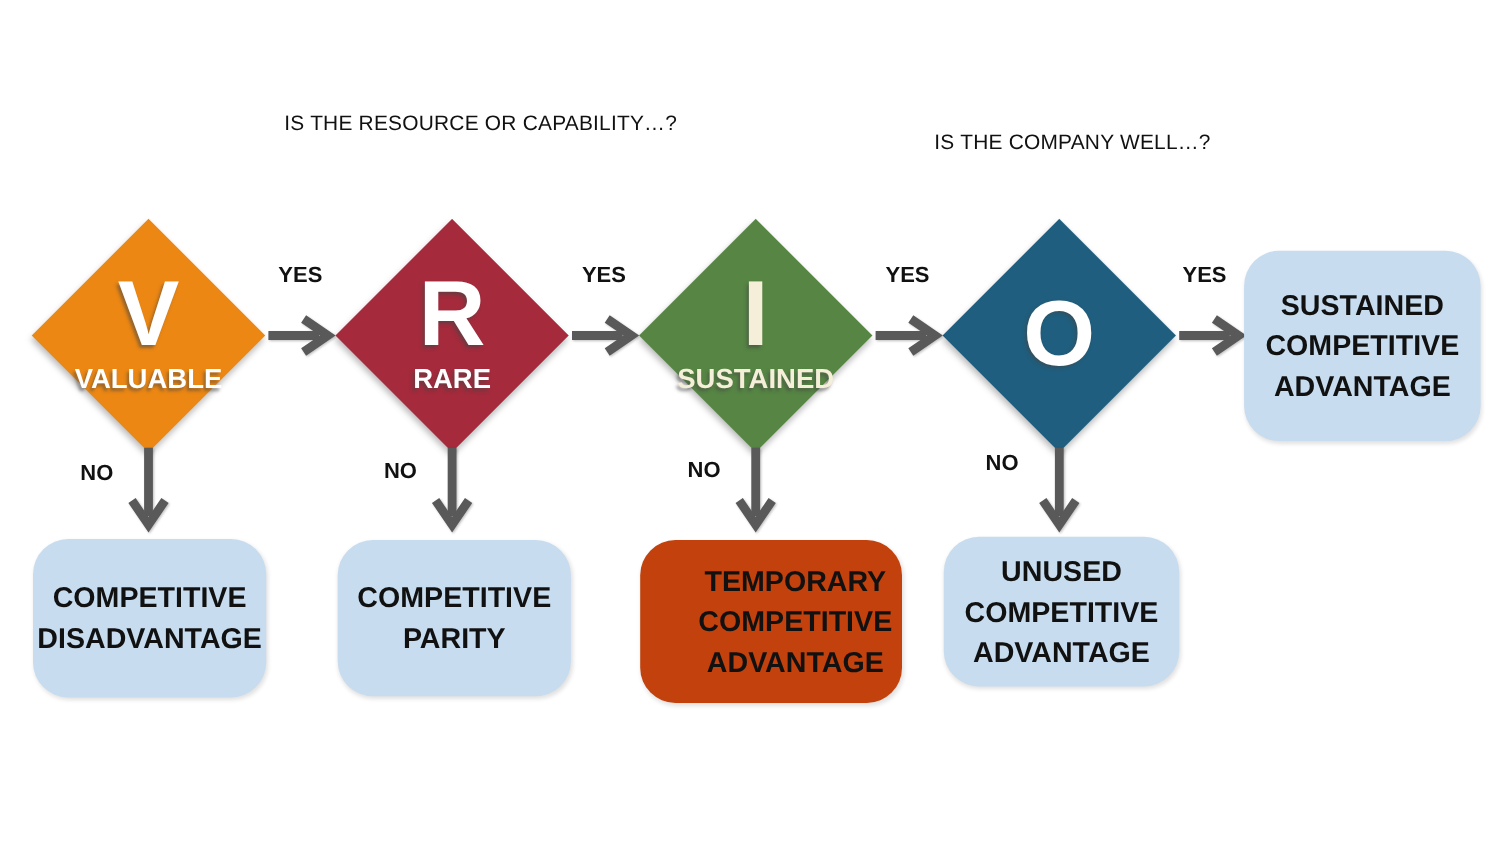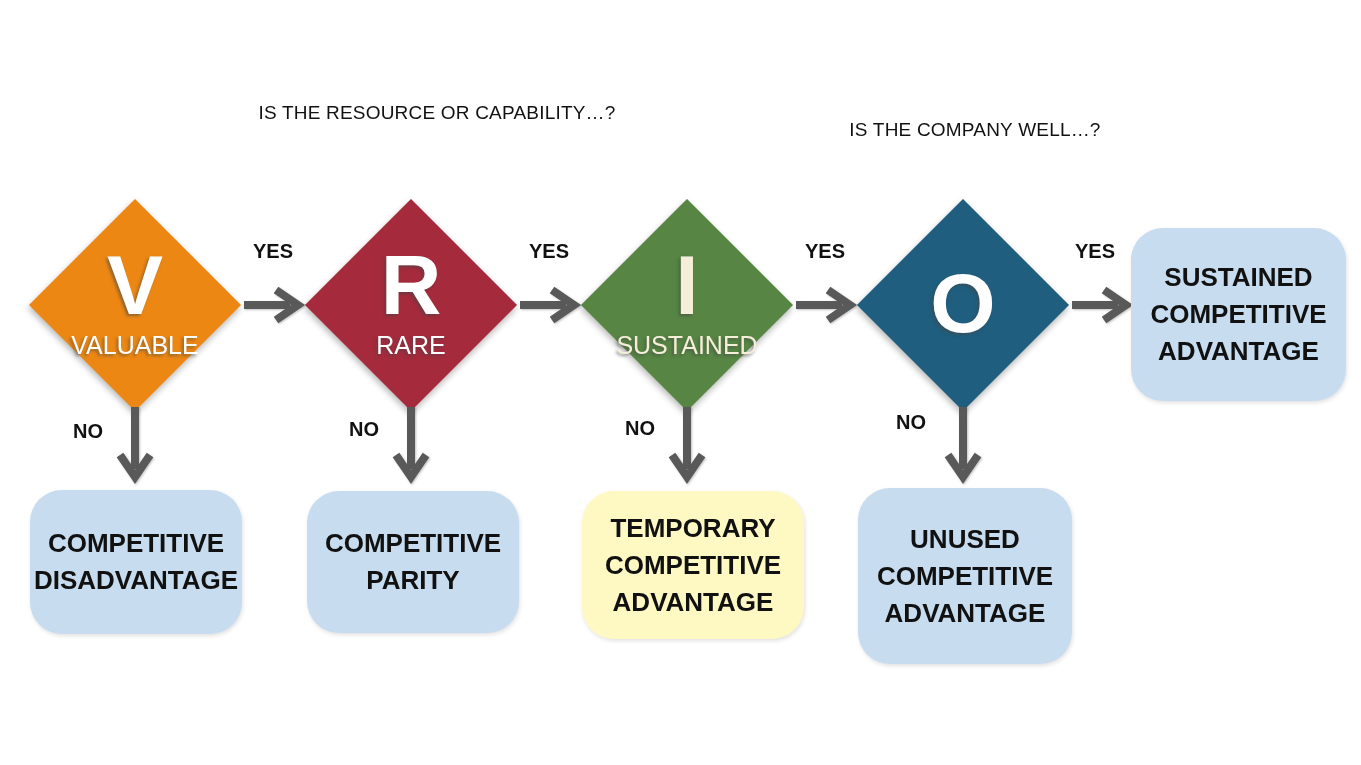--- a/index.html
+++ b/index.html
@@ -39,21 +39,21 @@
     line-height: 1;
     text-shadow: -2px 2px 3px rgba(70,70,70,0.55);
   }
   .diamond-letter {
     font-size: 84px;
     font-weight: 700;
     line-height: 76px;
   }
   .diamond-word {
     font-size: 25px;
-    font-weight: 400;
+    font-weight: 700;
     line-height: 28px;
     margin-top: 8px;
     white-space: nowrap;
   }
 
   
   .yn-label {
     position: absolute;
     transform: translate(-50%, -50%);
     font-size: 20px;
@@ -175,27 +175,27 @@
   <div class="outcome-box" style="left: 30px; top: 490px; width: 212px; height: 144px; background: rgb(199, 220, 239);">
     <div class="outcome-text">COMPETITIVE
 DISADVANTAGE</div>
   </div>
 
   <div class="outcome-box" style="left: 307px; top: 491px; width: 212px; height: 142px; background: rgb(199, 220, 239);">
     <div class="outcome-text">COMPETITIVE
 PARITY</div>
   </div>
 
-  <div class="outcome-box" style="left: 582px; top: 491px; width: 222px; height: 148px; background: #fef9c3;">
+  <div class="outcome-box" style="left: 582px; top: 491px; width: 194px; height: 148px; background: #c2410c; padding-left: 44px;">
     <div class="outcome-text">TEMPORARY
 COMPETITIVE
 ADVANTAGE</div>
   </div>
 
-  <div class="outcome-box" style="left: 858px; top: 488px; width: 214px; height: 176px; background: rgb(199, 220, 239);">
+  <div class="outcome-box" style="left: 858px; top: 488px; width: 214px; height: 136px; background: rgb(199, 220, 239);">
     <div class="outcome-text">UNUSED
 COMPETITIVE
 ADVANTAGE</div>
   </div>
 
   <div class="outcome-box" style="left: 1131px; top: 228px; width: 215px; height: 173px; background: rgb(199, 220, 239);">
     <div class="outcome-text">SUSTAINED
 COMPETITIVE
 ADVANTAGE</div>
   </div>

